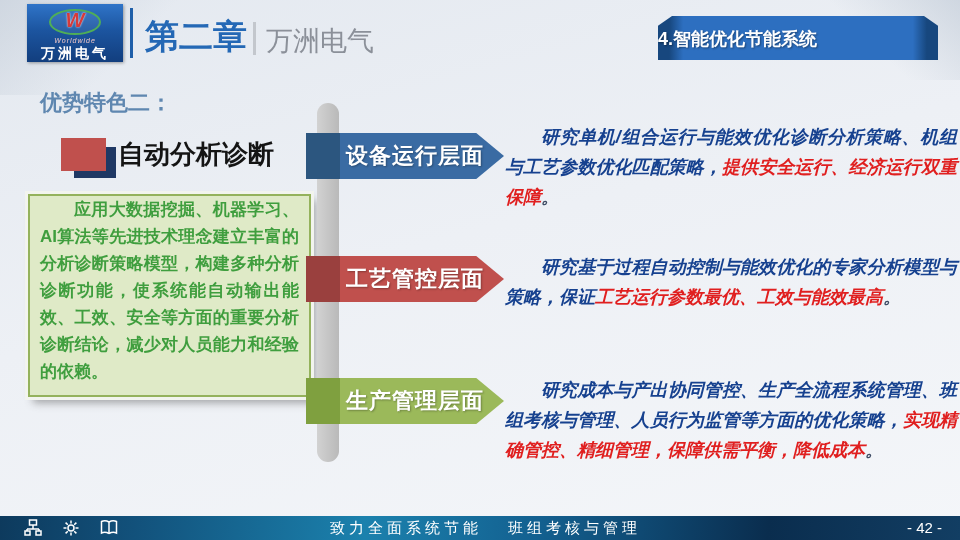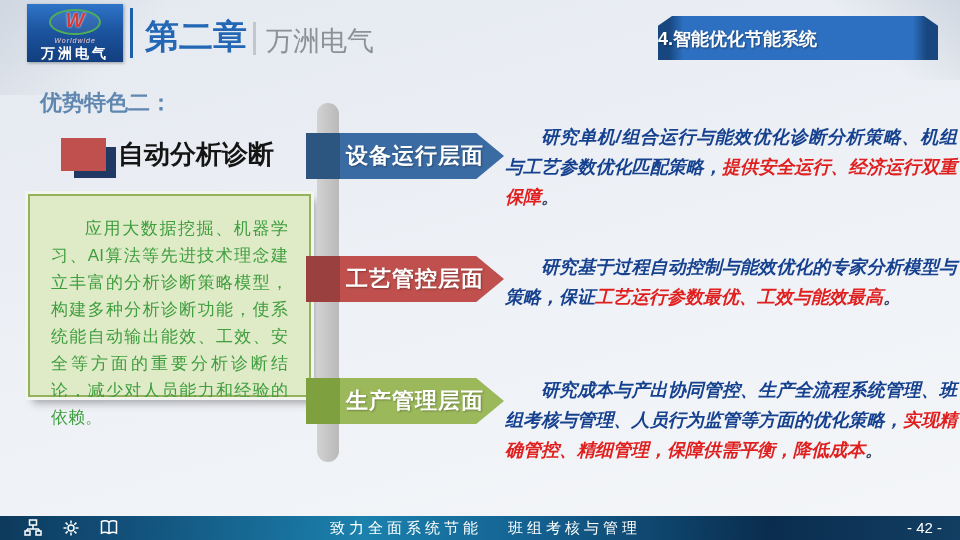--- a/index.html
+++ b/index.html
@@ -34,21 +34,21 @@
     text-shadow:1px 1px 2px rgba(0,0,0,.4); }
 
   
   .feature-label { position:absolute; left:40px; top:88px; font-size:22px; font-weight:bold; color:#5f87b0; }
   .sq-navy { position:absolute; left:74px; top:147px; width:42px; height:31px; background:#1f3864; }
   .sq-red  { position:absolute; left:61px; top:138px; width:45px; height:33px; background:#c0504d; }
   .feature-name { position:absolute; left:118px; top:137px; font-size:26px; font-weight:bold; color:#141414; }
   .desc-box { position:absolute; left:28px; top:194px; width:283px; height:203px;
     background:#dfeac7; border:2px solid #94b25c; outline:3px solid #f2f4ee;
     box-shadow:5px 6px 8px rgba(70,70,70,.45); box-sizing:border-box; }
-  .desc-text { margin:11px; padding:8px 10px; font-size:17px; font-weight:normal; color:#3f9e3e;
+  .desc-text { margin:0; padding:0 10px; font-size:17px; font-weight:bold; color:#3f9e3e;
     line-height:27px; text-indent:2em; text-align:justify; }
 
   
   .spine { position:absolute; left:317px; top:103px; width:22px; height:359px;
     background:linear-gradient(90deg,#d2d2d2,#b9b9b9); border-radius:11px; }
   .arrow { position:absolute; left:306px; width:198px; height:46px;
     clip-path:polygon(0 0,86% 0,100% 50%,86% 100%,0 100%);
     color:#fff; font-size:22px; font-weight:bold; letter-spacing:1px;
     display:flex; align-items:center; padding-left:40px; box-sizing:border-box;
     text-shadow:1px 1px 2px rgba(0,0,0,.3); }

